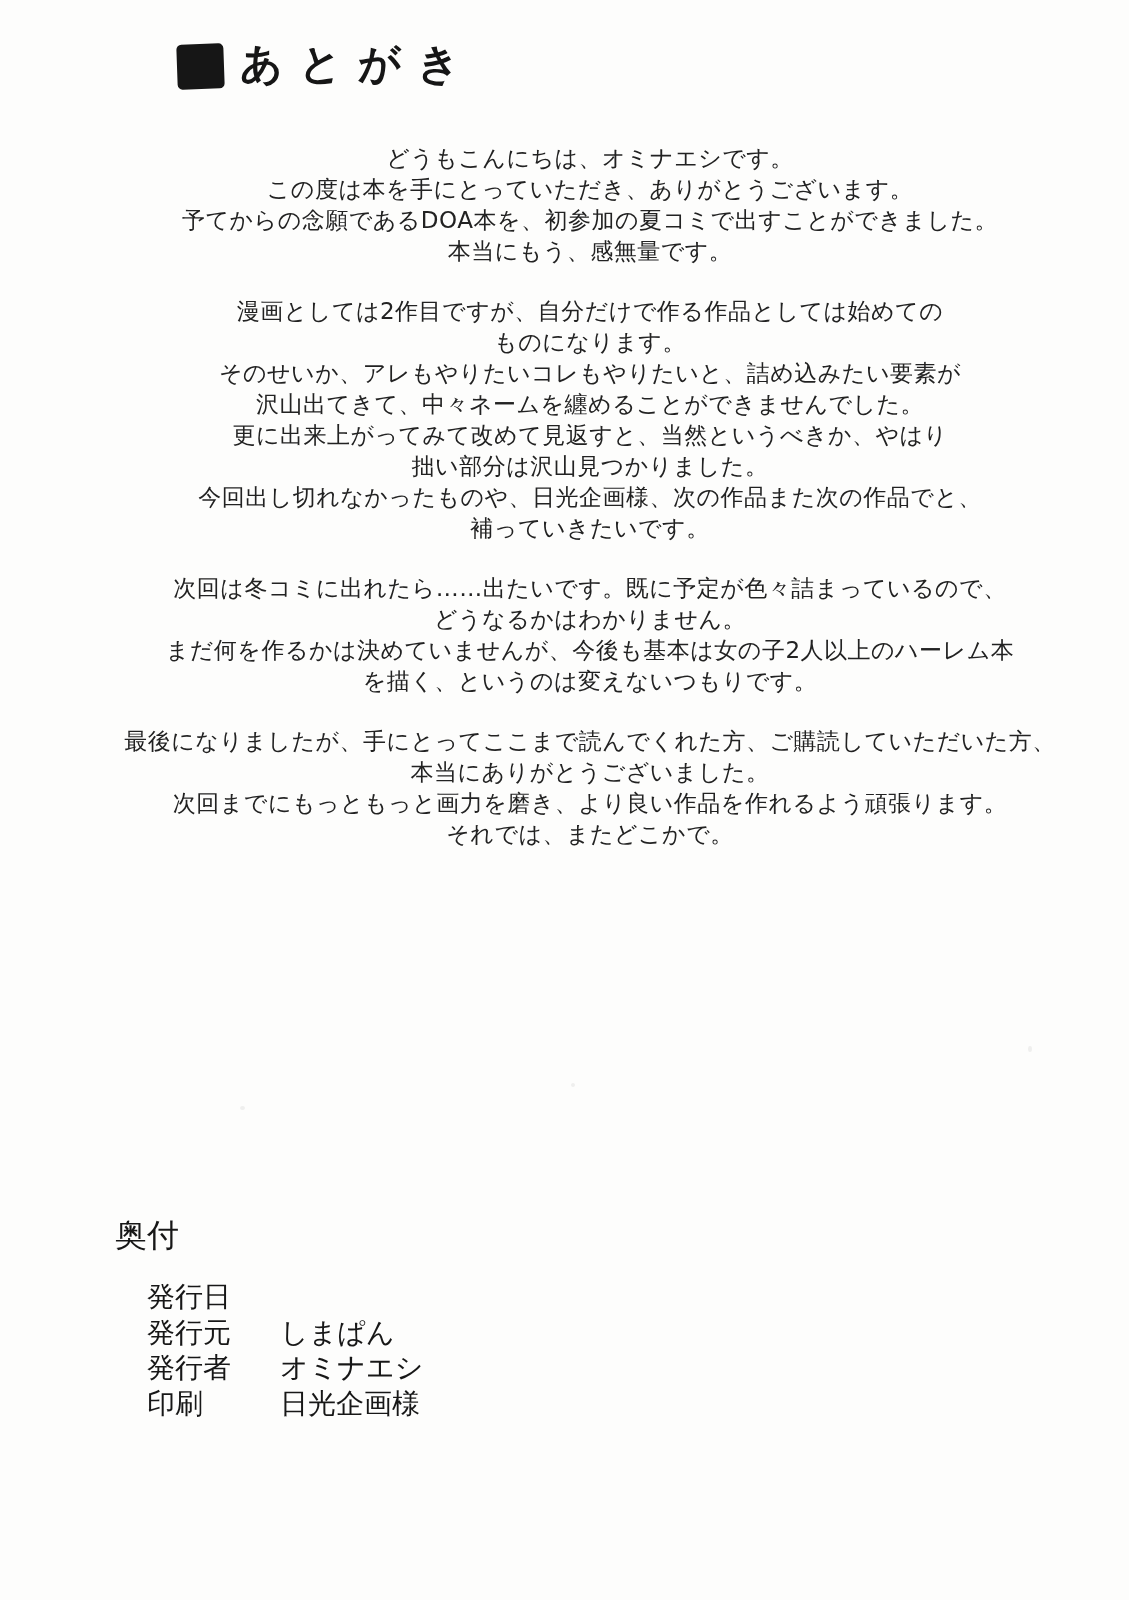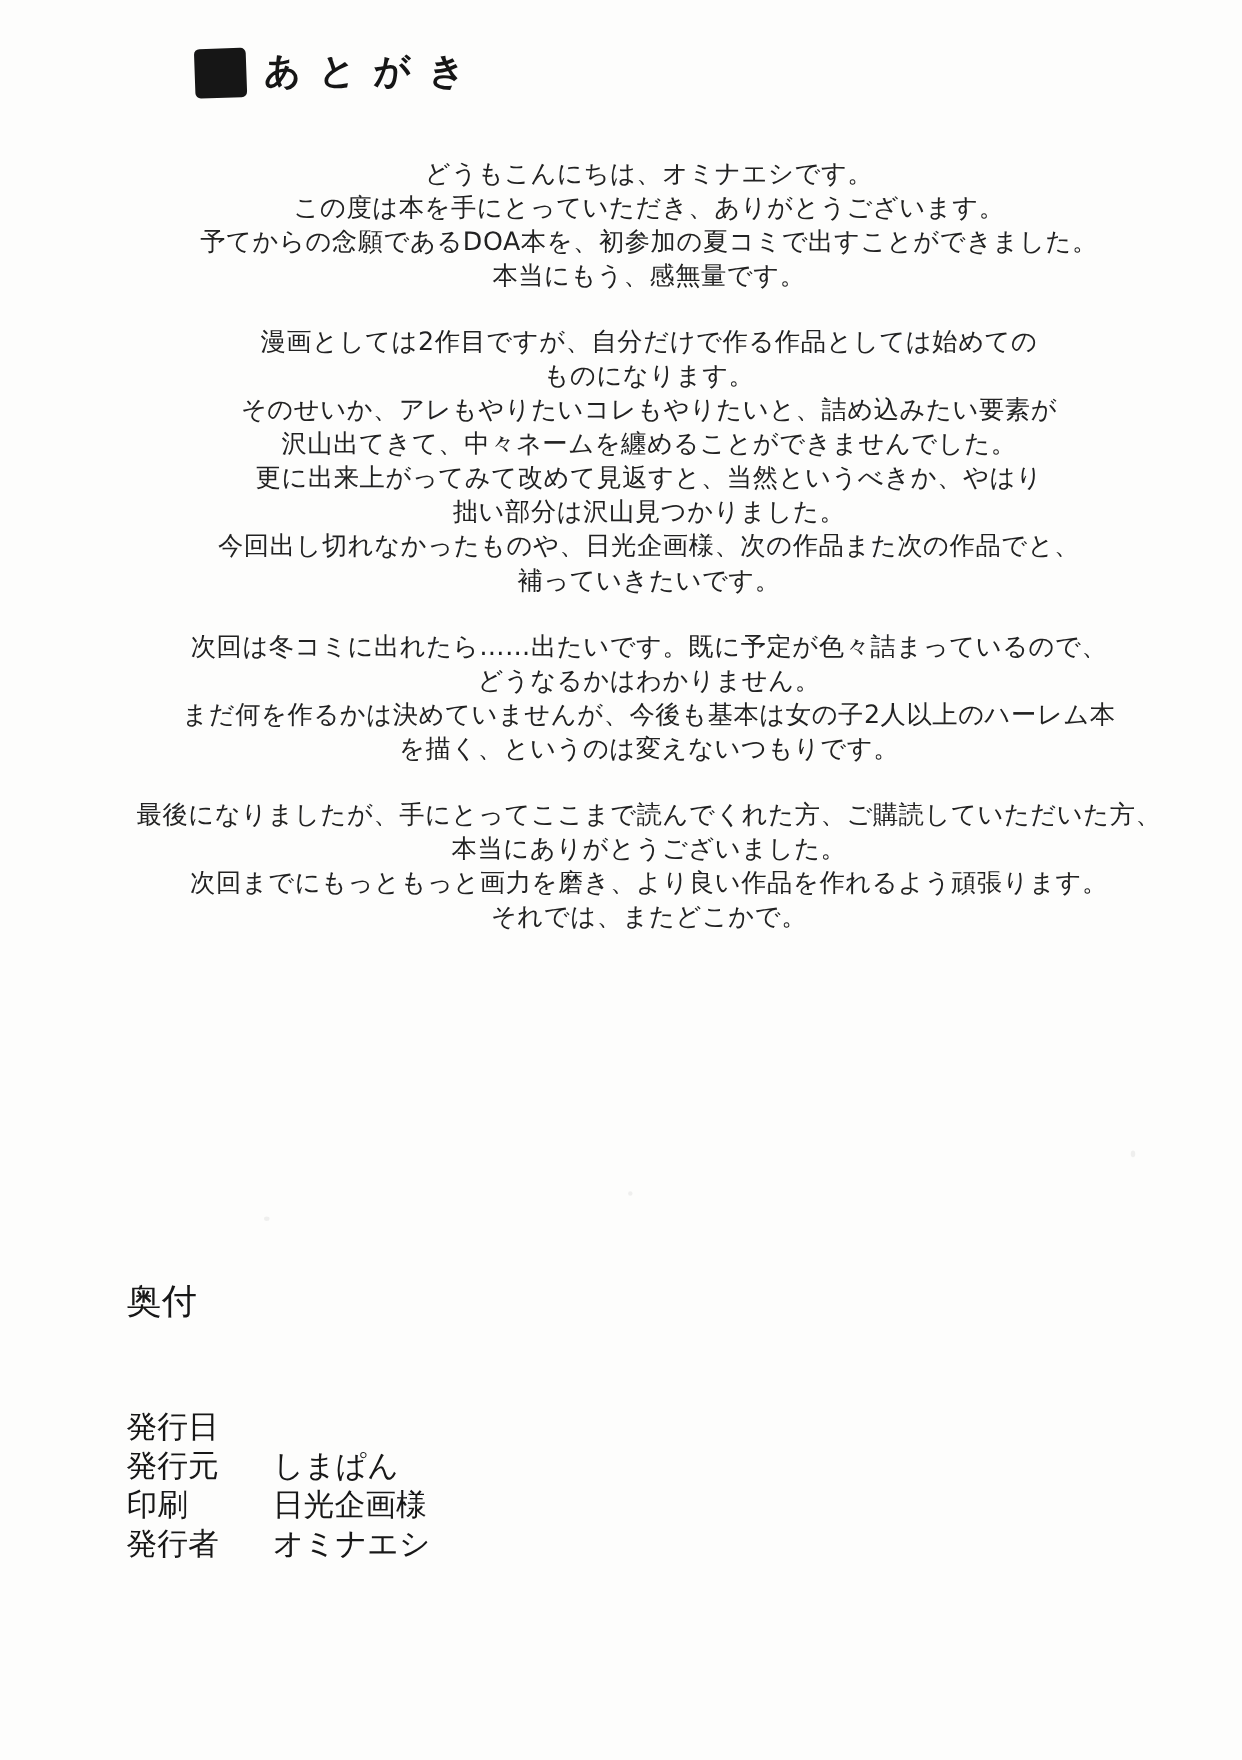--- a/index.html
+++ b/index.html
@@ -31,21 +31,21 @@
     width: 47px;
     height: 45px;
     margin-top: 8px;
     background: #161616;
     border-radius: 5px;
     transform: rotate(-2deg);
     flex: 0 0 auto;
   }
   .title-text {
     margin-left: 16px;
-    font-size: 33px;
+    font-size: 42px;
     line-height: 56px;
     font-weight: 700;
     letter-spacing: 16px;
     color: #161616;
     white-space: nowrap;
   }
   
   .afterword {
     position: absolute;
     left: 90px;
@@ -58,39 +58,40 @@
     line-height: 31px;
     letter-spacing: 0.5px;
     white-space: pre-line;
     color: #222222;
     text-align: center;
   }
   
   .colophon-heading {
     position: absolute;
     left: 115px;
-    top: 1164px;
+    top: 1216px;
     font-family: Liberation Sans, sans-serif;
     font-size: 32px;
     line-height: 38px;
     color: #171717;
   }
   .colophon {
     position: absolute;
     left: 115px;
     top: 1279px;
     font-family: "Liberation Sans", sans-serif;
     font-size: 28px;
     color: #171717;
   }
   .colophon-row {
     display: flex;
     height: 35.5px;
     line-height: 35.5px;
     white-space: nowrap;
+    margin-left: 32px;
   }
   .colophon-label {
     width: 133px;
     flex: 0 0 auto;
   }
   .colophon-value {
     flex: 1 1 auto;
   }
   
   .speck {
@@ -139,26 +140,26 @@
 
   <div class="colophon">
     <div class="colophon-row">
       <span class="colophon-label">発行日</span>
     </div>
     <div class="colophon-row">
       <span class="colophon-label">発行元</span>
       <span class="colophon-value">しまぱん</span>
     </div>
     <div class="colophon-row">
+      <span class="colophon-label">発行者</span>
+      <span class="colophon-value">オミナエシ</span>
+    </div>
+    <div class="colophon-row">
       <span class="colophon-label">印刷</span>
       <span class="colophon-value">日光企画様</span>
-    </div>
-    <div class="colophon-row">
-      <span class="colophon-label">発行者</span>
-      <span class="colophon-value">オミナエシ</span>
     </div>
   </div>
 
   <div class="speck s1"></div>
   <div class="speck s2"></div>
   <div class="speck s3"></div>
 
 </div>
 
 </body></html>

